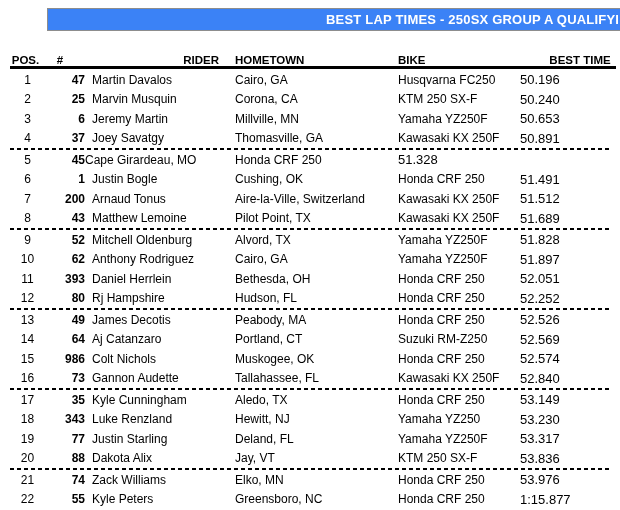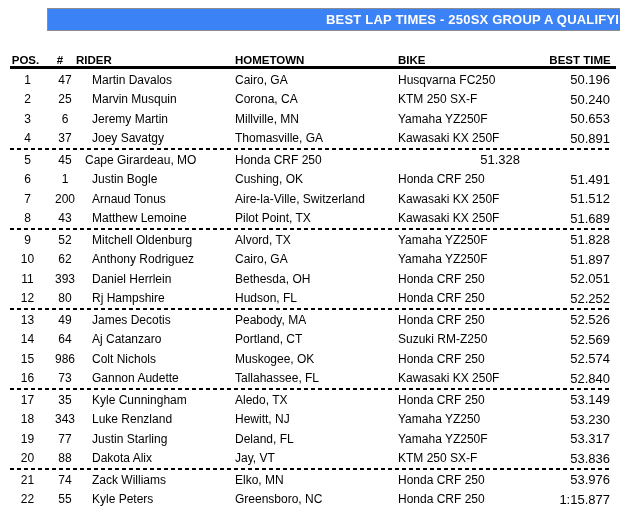--- a/index.html
+++ b/index.html
@@ -18,36 +18,36 @@
     white-space:nowrap;
   }
   .thead {
     position:absolute; left:10px; top:45px; width:600px; height:20px;
     display:grid; grid-template-columns:35px 40px 150px 163px 122px 90px;
     align-items:center; font-size:11.5px; font-weight:bold;
   }
   .th { white-space:nowrap;margin-top:9px; }
   .th-pos  { text-align:center; transform:translateX(-2px); }
   .th-num  { text-align:center; transform:translateX(-5px); }
-  .th-rider{ padding-left:7px; transform:translateX(-16px); }
+  .th-rider{ padding-left:7px; transform:translateX(-16px);text-align:right; }
   .th-time { text-align:center; transform:translateX(15px); }
   .rule {
     position:absolute; left:10px; top:66px; width:606px; height:3px; background:#000;
   }
   .tbody { position:absolute; left:10px; top:70px; width:600px; }
   .row {
     display:grid; grid-template-columns:35px 40px 150px 163px 122px 90px;
     height:19.5px; align-items:center; font-size:12px;
   }
   .c-pos  { text-align:center; }
-  .c-num  { text-align:center; font-weight:normal; }
+  .c-num  { text-align:right; font-weight:bold; }
   .c-rider{ padding-left:7px; white-space:nowrap; }
   .c-home { white-space:nowrap; }
   .c-bike { white-space:nowrap; }
-  .c-time { text-align:right; font-size:13px; }
+  .c-time { text-align:left; font-size:13px; }
   .separator {
     height:2px;
     background:repeating-linear-gradient(to right, #000 0 4px, transparent 4px 7px);
   }
 </style>
 </head>
 <body>
 
 <div class="page">
 

